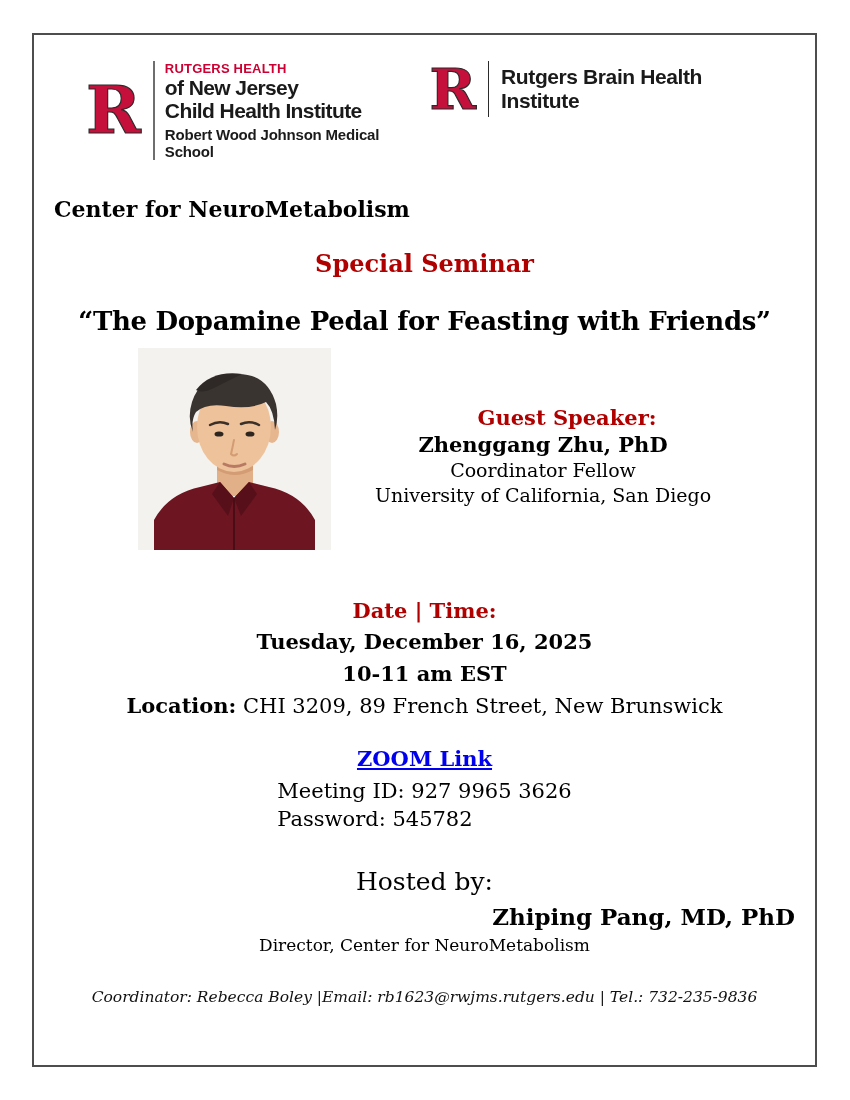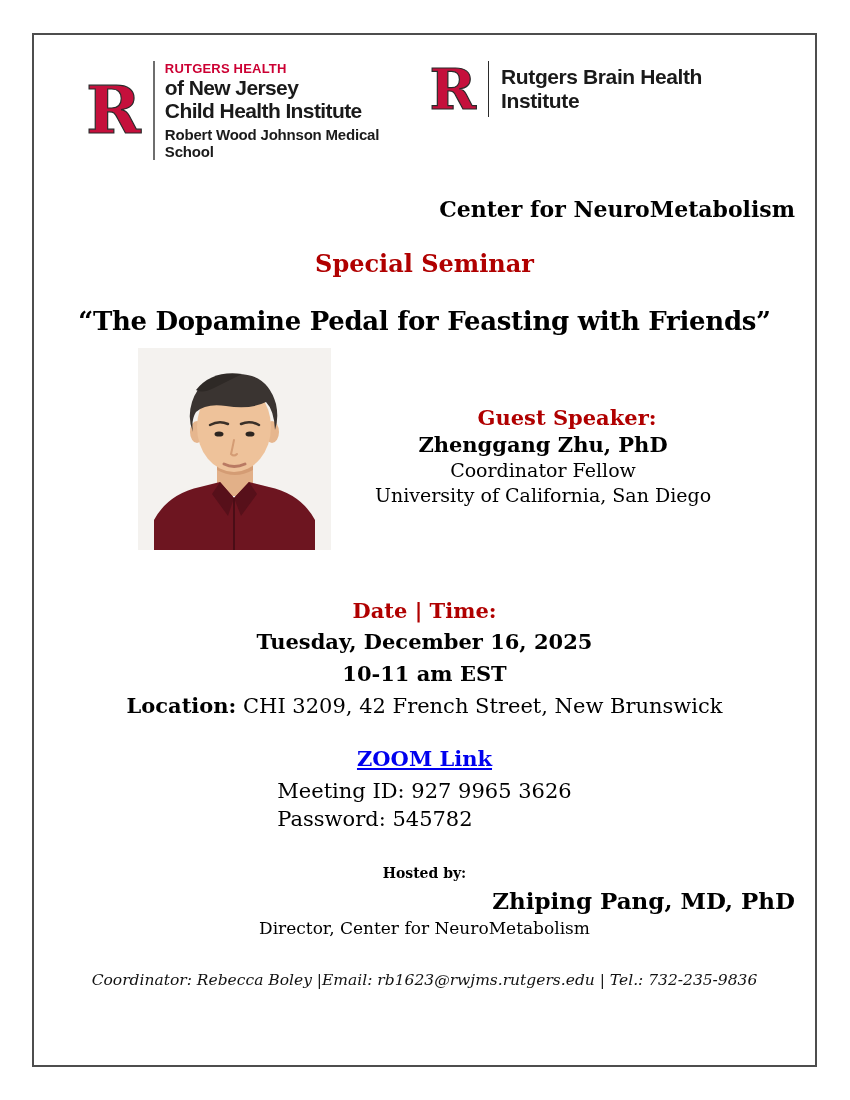--- a/index.html
+++ b/index.html
@@ -57,21 +57,21 @@
     color: #1a1a1a; font-weight: bold; font-size: 15px;
     letter-spacing: -0.2px; margin-top: 3px;
   }
   .logo-single {
     color: #1a1a1a; font-weight: bold; font-size: 21px;
     letter-spacing: -0.4px;
   }
 
   
   .center-title {
-    text-align: right; font-size: 22px; font-weight: bold;
+    text-align: left; font-size: 22px; font-weight: bold;
     margin-top: 36px;
   }
   .seminar-title {
     text-align: center; font-size: 24px; font-weight: bold;
     color: #b00000; margin-top: 27px;
   }
   .talk-title {
     text-align: center; font-size: 26px; font-weight: bold;
     margin-top: 28px; letter-spacing: -0.3px;
   }
@@ -105,21 +105,21 @@
     text-decoration: underline; line-height: 1.5;
     cursor: pointer;
   }
   .zoom-lines {
     display: inline-block; text-align: left; margin-top: 4px;
   }
   .zoom-lines div { font-size: 21px; line-height: 1.3; }
 
   
   .host { text-align: center; margin-top: 30px; }
-  .host-heading { font-weight: bold; font-size: 14px; line-height: 1.5; }
+  .host-heading { font-weight: normal; font-size: 25px; line-height: 1.5; }
   .host-name    { font-weight: bold; font-size: 23px; line-height: 1.45; text-align: right; }
   .host-title   { font-size: 17px; line-height: 1.4; }
 
   
   .footer {
     text-align: center; margin-top: 30px;
     font-style: italic; font-size: 15.5px; color: #111;
   }
 </style>
 </head>
@@ -188,21 +188,21 @@
       <div class="speaker-name">Zhenggang Zhu, PhD</div>
       <div class="speaker-role">Coordinator Fellow</div>
       <div class="speaker-affil">University of California, San Diego</div>
     </div>
   </div>
 
   <div class="details">
     <div class="datetime-heading">Date | Time:</div>
     <div class="detail-line bold">Tuesday, December 16, 2025</div>
     <div class="detail-line bold">10-11 am EST</div>
-    <div class="detail-line"><span class="bold">Location:</span><span> CHI 3209, 42 French Street, New Brunswick</span></div>
+    <div class="detail-line"><span class="bold">Location:</span><span> CHI 3209, 89 French Street, New Brunswick</span></div>
   </div>
 
   <div class="zoom-block">
     <div><a class="zoom-link">ZOOM Link</a></div>
     <div class="zoom-lines">
       <div>Meeting ID: 927 9965 3626</div>
       <div>Password: 545782</div>
     </div>
   </div>
 

